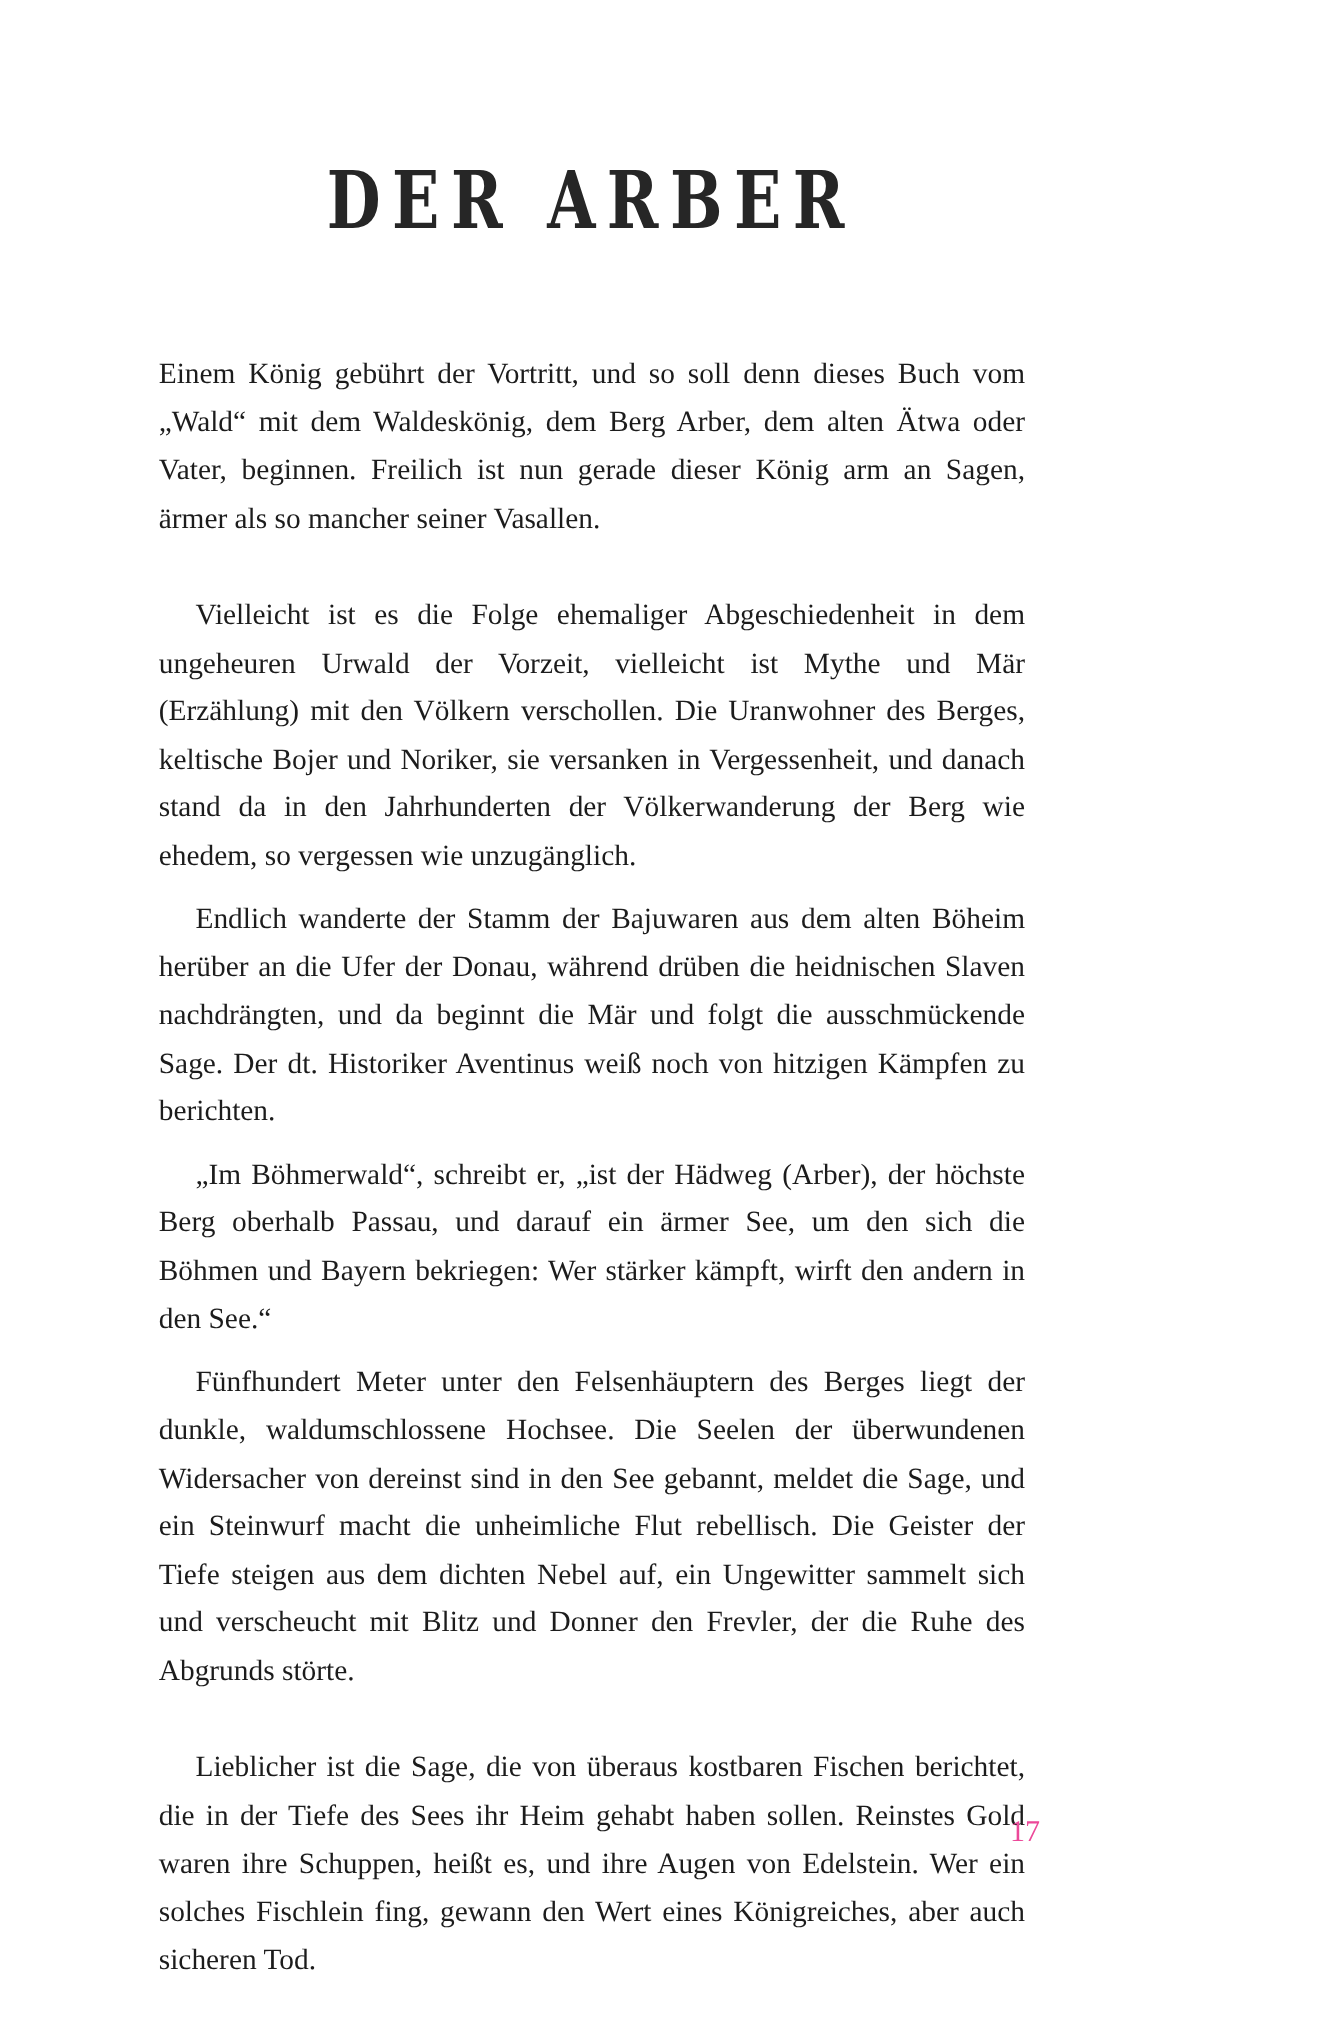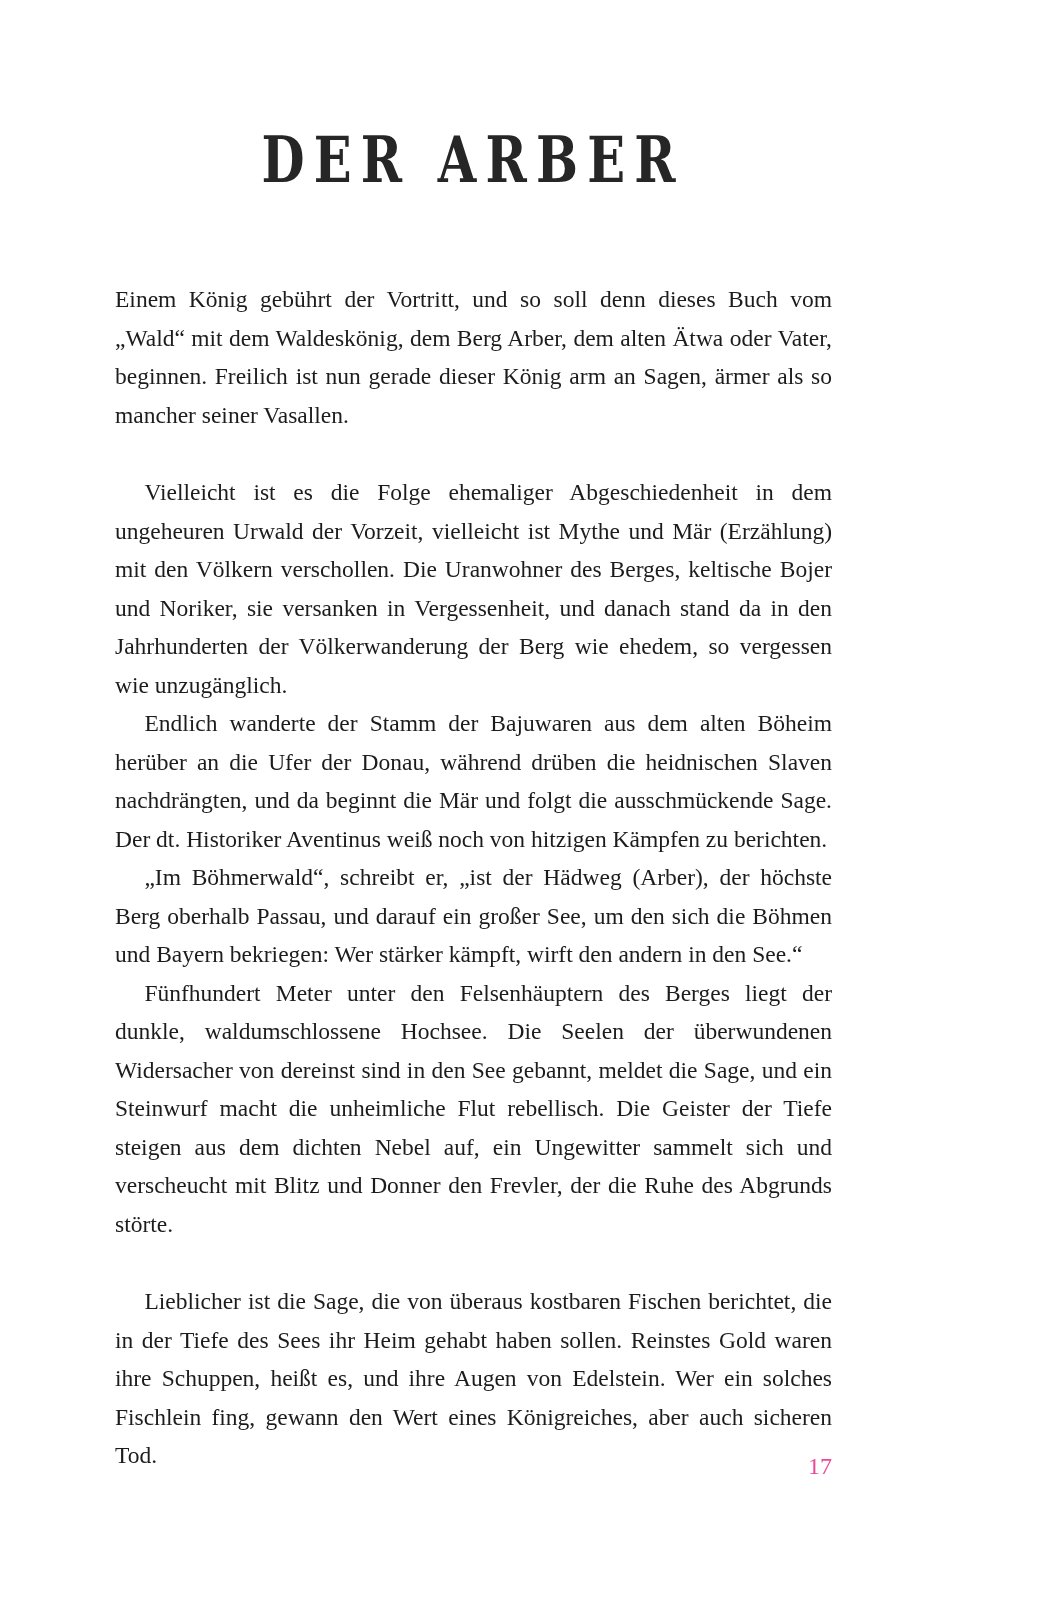--- a/index.html
+++ b/index.html
@@ -39,21 +39,21 @@
   }
   .body-text {
     margin-top: 88px;
     font-size: 23.5px;
     line-height: 38.5px;
     text-align: justify;
     hyphens: auto;
     -webkit-hyphens: auto;
   }
   .body-text p {
-    margin: 0;
+    margin: 12px;
     padding: 0;
   }
   .body-text p.indent {
     text-indent: 1.25em;
   }
   .body-text p.space-before {
     margin-top: 39px;
   }
   .page-number {
     position: absolute;
@@ -69,20 +69,20 @@
 <div class="page">
 
   <div class="title-wrap">
     <div class="book-title">DER ARBER</div>
   </div>
 
   <div class="body-text">
     <p>Einem König gebührt der Vortritt, und so soll denn dieses Buch vom „Wald“ mit dem Waldeskönig, dem Berg Arber, dem alten Ätwa oder Vater, beginnen. Freilich ist nun gerade dieser König arm an Sagen, ärmer als so mancher seiner Vasallen.</p>
     <p class="indent space-before">Vielleicht ist es die Folge ehemaliger Abgeschiedenheit in dem ungeheuren Urwald der Vorzeit, vielleicht ist Mythe und Mär (Erzählung) mit den Völkern verschollen. Die Uranwohner des Berges, keltische Bojer und Noriker, sie versanken in Vergessenheit, und danach stand da in den Jahrhunderten der Völkerwanderung der Berg wie ehedem, so vergessen wie unzugänglich.</p>
     <p class="indent">Endlich wanderte der Stamm der Bajuwaren aus dem alten Böheim herüber an die Ufer der Donau, während drüben die heidnischen Slaven nachdrängten, und da beginnt die Mär und folgt die ausschmückende Sage. Der dt. Historiker Aventinus weiß noch von hitzigen Kämpfen zu berichten.</p>
-    <p class="indent">„Im Böhmerwald“, schreibt er, „ist der Hädweg (Arber), der höchste Berg oberhalb Passau, und darauf ein großer See, um den sich die Böhmen und Bayern bekriegen: Wer stärker kämpft, wirft den andern in den See.“</p>
+    <p class="indent">„Im Böhmerwald“, schreibt er, „ist der Hädweg (Arber), der höchste Berg oberhalb Passau, und darauf ein ärmer See, um den sich die Böhmen und Bayern bekriegen: Wer stärker kämpft, wirft den andern in den See.“</p>
     <p class="indent">Fünfhundert Meter unter den Felsenhäuptern des Berges liegt der dunkle, waldumschlossene Hochsee. Die Seelen der überwundenen Widersacher von dereinst sind in den See gebannt, meldet die Sage, und ein Steinwurf macht die unheimliche Flut rebellisch. Die Geister der Tiefe steigen aus dem dichten Nebel auf, ein Ungewitter sammelt sich und verscheucht mit Blitz und Donner den Frevler, der die Ruhe des Abgrunds störte.</p>
     <p class="indent space-before">Lieblicher ist die Sage, die von überaus kostbaren Fischen berichtet, die in der Tiefe des Sees ihr Heim gehabt haben sollen. Reinstes Gold waren ihre Schuppen, heißt es, und ihre Augen von Edelstein. Wer ein solches Fischlein fing, gewann den Wert eines Königreiches, aber auch sicheren Tod.</p>
   </div>
 
   <div class="page-number">17</div>
 
 </div>
 
 </body></html>

